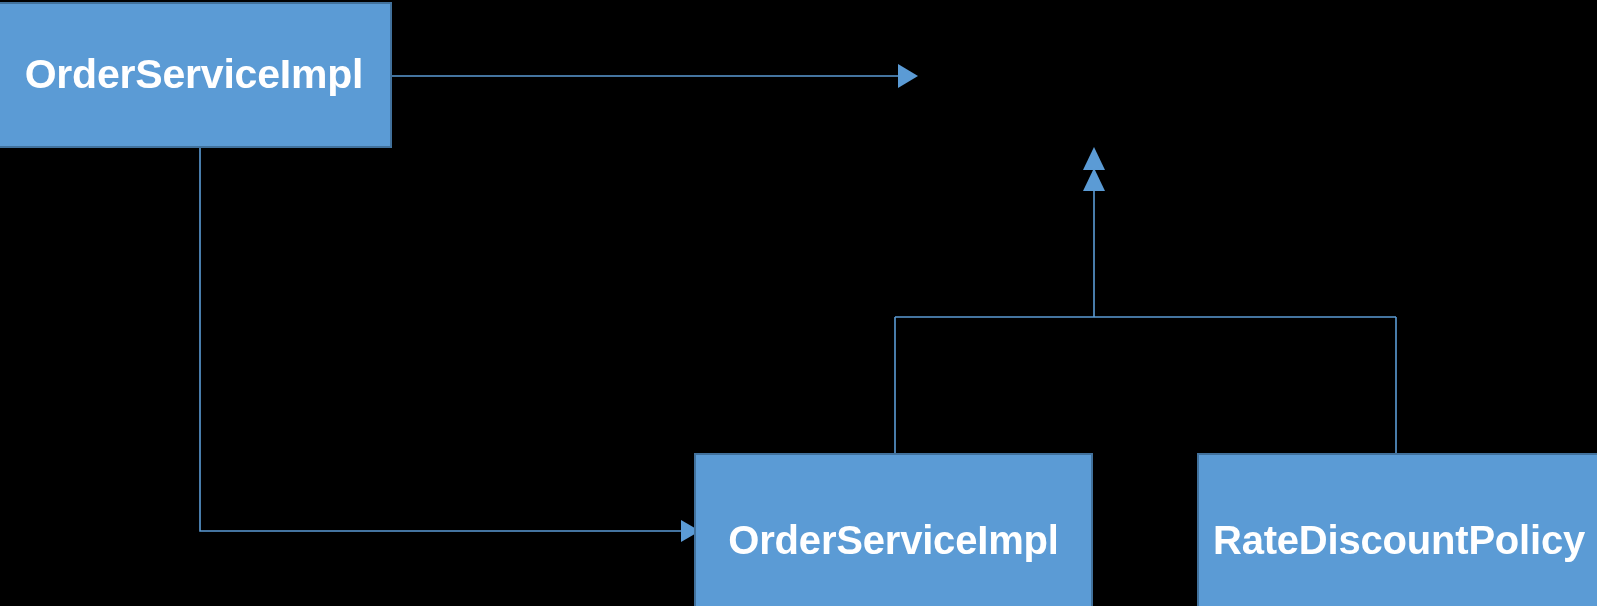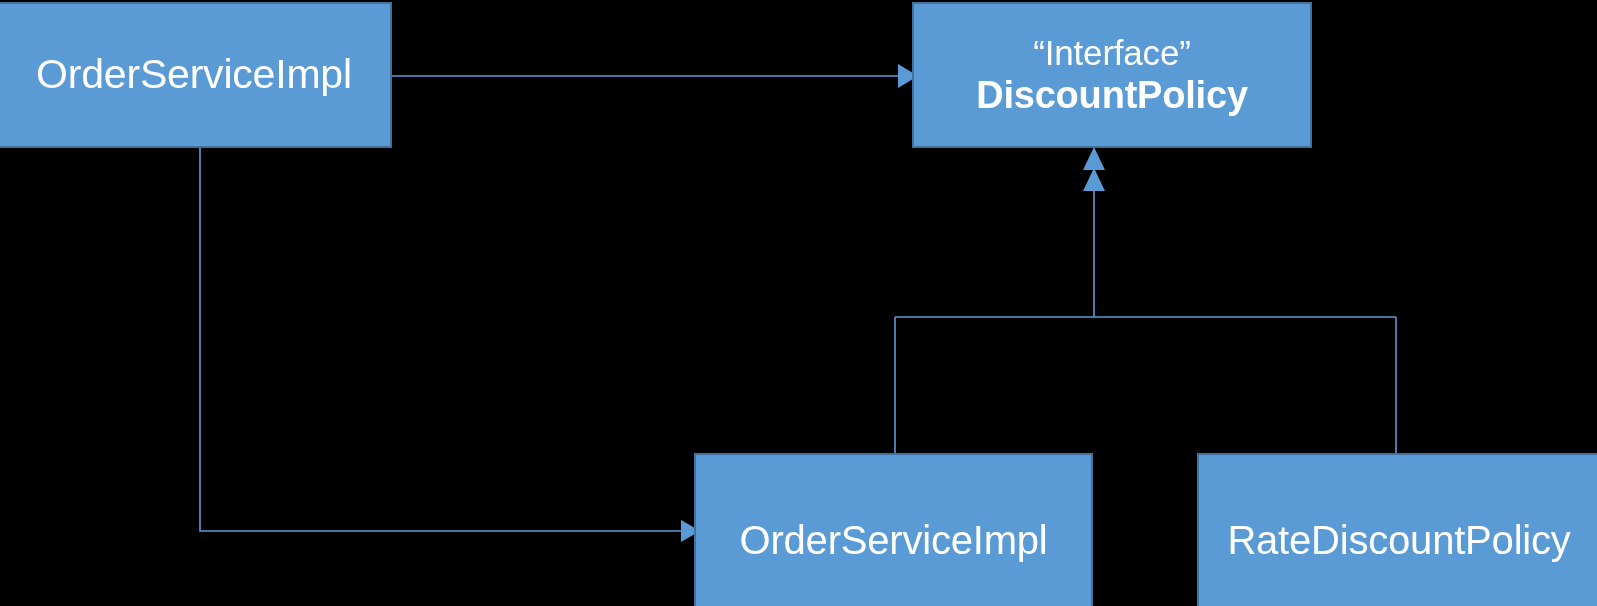--- a/index.html
+++ b/index.html
@@ -27,21 +27,21 @@
     justify-content: center;
     color: #FFFFFF;
     text-align: center;
     line-height: 1.16;
     letter-spacing: -0.2px;
   }
   .node-label {
     display: block;
     white-space: nowrap;
   }
-  .label-regular { font-weight: 400; }
+  .label-regular { font-weight: 700; }
 
   
   #node-order-service-impl {
     left: -4px;  top: 2px;  width: 396px;  height: 146px;
     font-size: 41px;
   }
   #node-discount-policy {
     left: 912px; top: 2px;  width: 400px;  height: 146px;
   }
   #node-discount-policy .stereotype { font-size: 35px; font-weight: 400; }
@@ -103,24 +103,20 @@
 
       <polygon class="edge-head" points="1094,147 1083,170 1105,170"></polygon>
       <polygon class="edge-head" points="1094,168 1083,191 1105,191"></polygon>
     </g>
   </svg>
 
   <div class="node" id="node-order-service-impl">
     <span class="node-label label-regular">OrderServiceImpl</span>
   </div>
 
-  <div class="node" id="node-discount-policy">
-    <span class="node-label stereotype">“Interface”</span>
-    <span class="node-label typename">DiscountPolicy</span>
-  </div>
 
   <div class="node" id="node-fix-discount-policy">
     <span class="node-label label-regular">OrderServiceImpl</span>
   </div>
 
   <div class="node" id="node-rate-discount-policy">
     <span class="node-label label-regular">RateDiscountPolicy</span>
   </div>
 
 </div>

